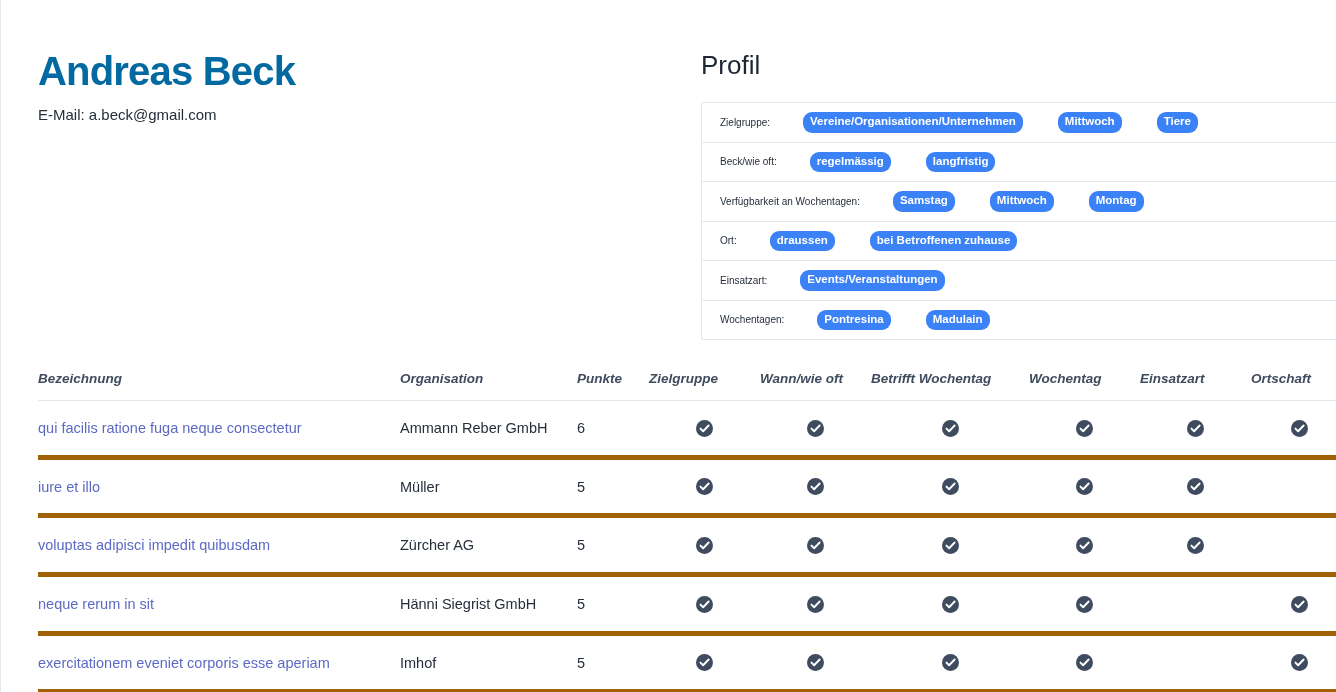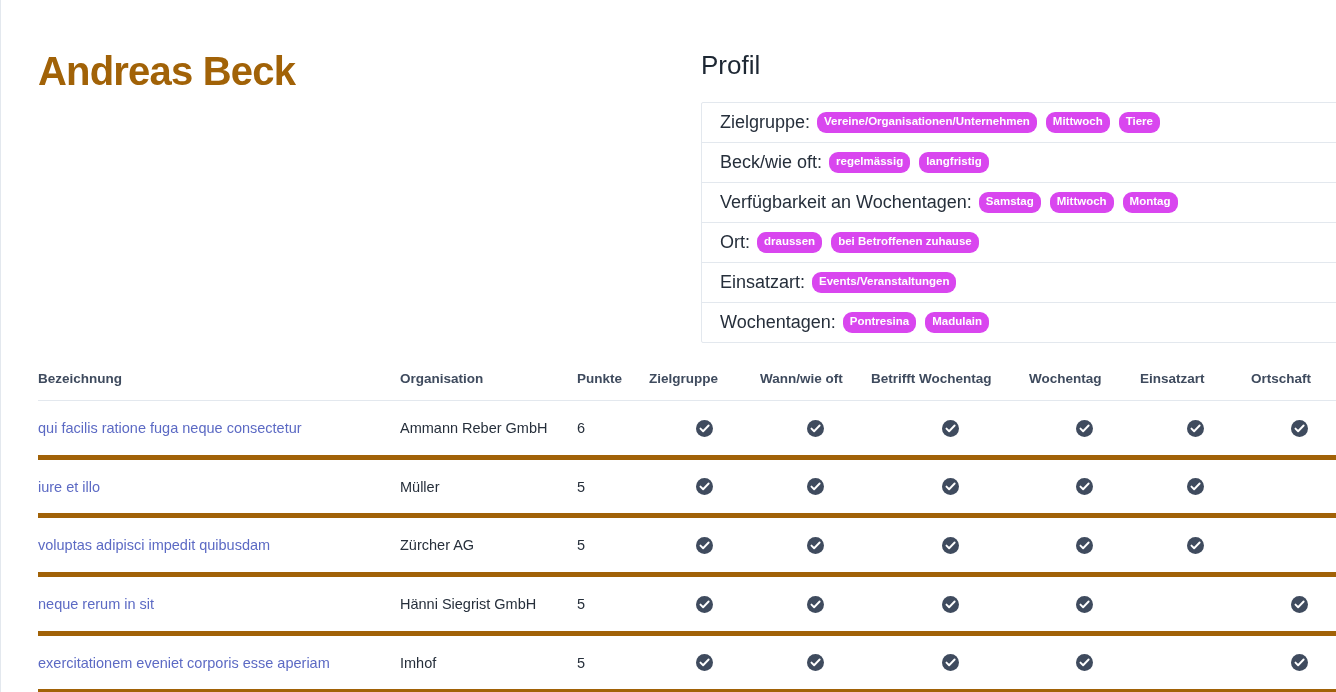--- a/index.html
+++ b/index.html
@@ -32,21 +32,21 @@
   .person-block {
     position: absolute;
     left: 38px;
     top: 48px;
     width: 620px;
   }
   .person-name {
     font-size: 40px;
     font-weight: bold;
     letter-spacing: -0.8px;
-    color: #a16207;
+    color: #0369a1;
     line-height: 1.15;
     margin: 0 0 10px 0;
   }
   .person-email {
     font-size: 15px;
     color: #262f3b;
     line-height: 1.4;
   }
 
   .profile-block {
@@ -70,36 +70,37 @@
   .profile-row {
     border-bottom: 1px solid #e3e8ee;
     padding: 9px 18px;
     display: flex;
     align-items: center;
     flex-wrap: wrap;
     min-height: 38px;
   }
   .profile-row:last-child { border-bottom: none; }
   .profile-label {
-    font-size: 18px;
+    font-size: 10px;
     color: #262f3b;
     margin-right: 7px;
     white-space: nowrap;
   }
   .pill {
     display: inline-block;
-    background: #d946ef;
+    background: #3b82f6;
     color: #ffffff;
     font-size: 11.5px;
     font-weight: bold;
     line-height: 1;
     padding: 4px 7px 5px 7px;
     border-radius: 9px;
     margin-right: 9px;
     white-space: nowrap;
+    margin-left: 26px;
   }
   .pill:last-child { margin-right: 0; }
 
   
   .table-wrap {
     position: absolute;
     left: 38px;
     top: 371px;
     right: 0px;
   }
@@ -110,20 +111,21 @@
   }
   table.data-table th {
     text-align: left;
     font-size: 13.5px;
     font-weight: bold;
     color: #3f4b5e;
     padding: 0 0 14px 0;
     border-bottom: 1px solid #e3e8ee;
     vertical-align: top;
     white-space: nowrap;
+    font-style: italic;
   }
   table.data-table td {
     font-size: 14.5px;
     color: #262f3b;
     padding: 18px 0 18px 0;
     border-bottom: 5px solid #a16207;
     vertical-align: middle;
   }
   table.data-table tr:last-child td { border-bottom: 1px solid #e9edf2; }
   .col-bez   { width: 362px; }
@@ -152,20 +154,21 @@
 </style>
 </head>
 <body>
 
 <div class="page-left-border"></div>
 
 <div class="top-area">
 
   <div class="person-block">
     <h1 class="person-name">Andreas Beck</h1>
+    <div class="person-email">E-Mail: a.beck@gmail.com</div>
   </div>
 
   <div class="profile-block">
     <h2 class="profile-heading">Profil</h2>
     <div class="profile-table" id="profile-table">
         <div class="profile-row">
           <span class="profile-label">Zielgruppe:</span>
           <span class="pill">Vereine/Organisationen/Unternehmen</span>
           <span class="pill">Mittwoch</span>
           <span class="pill">Tiere</span>

